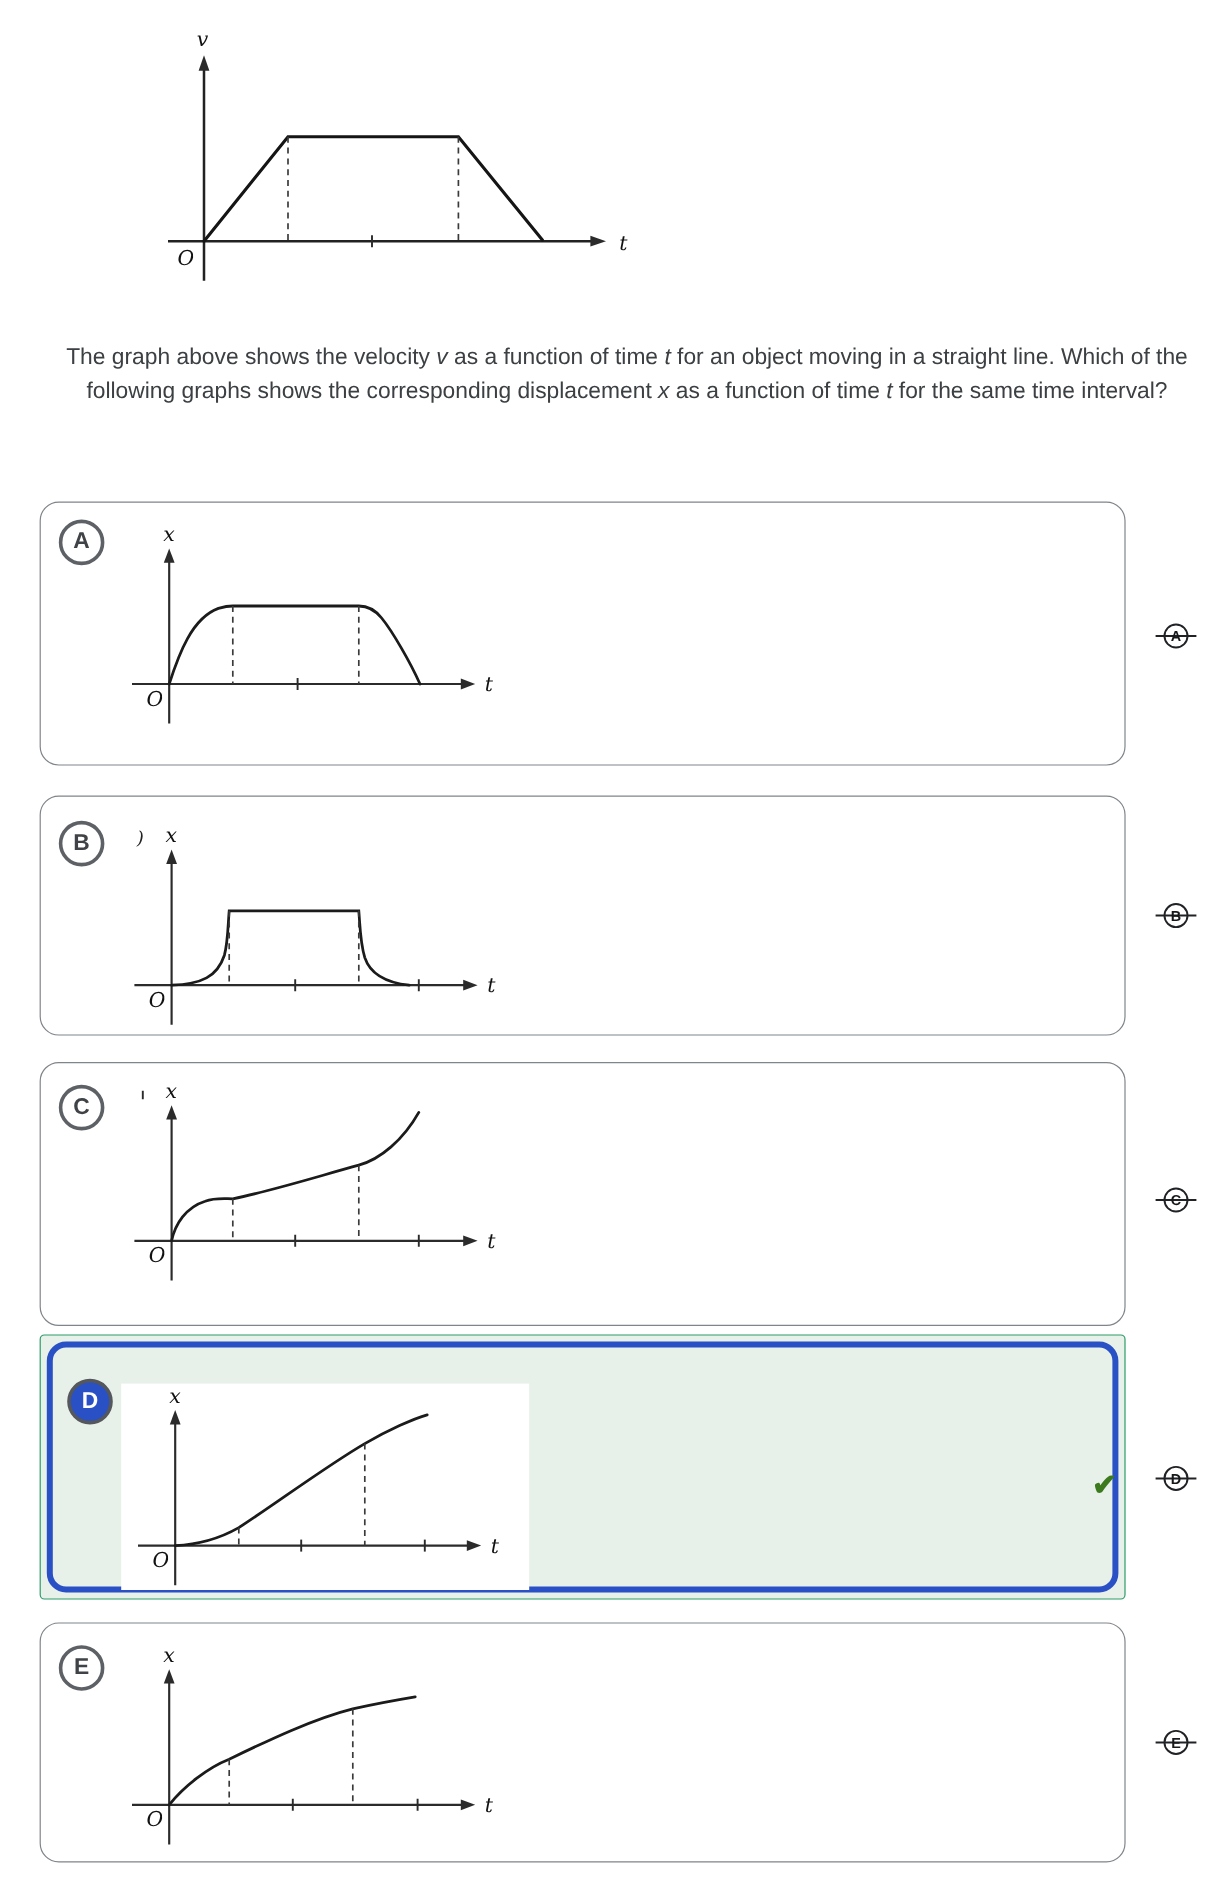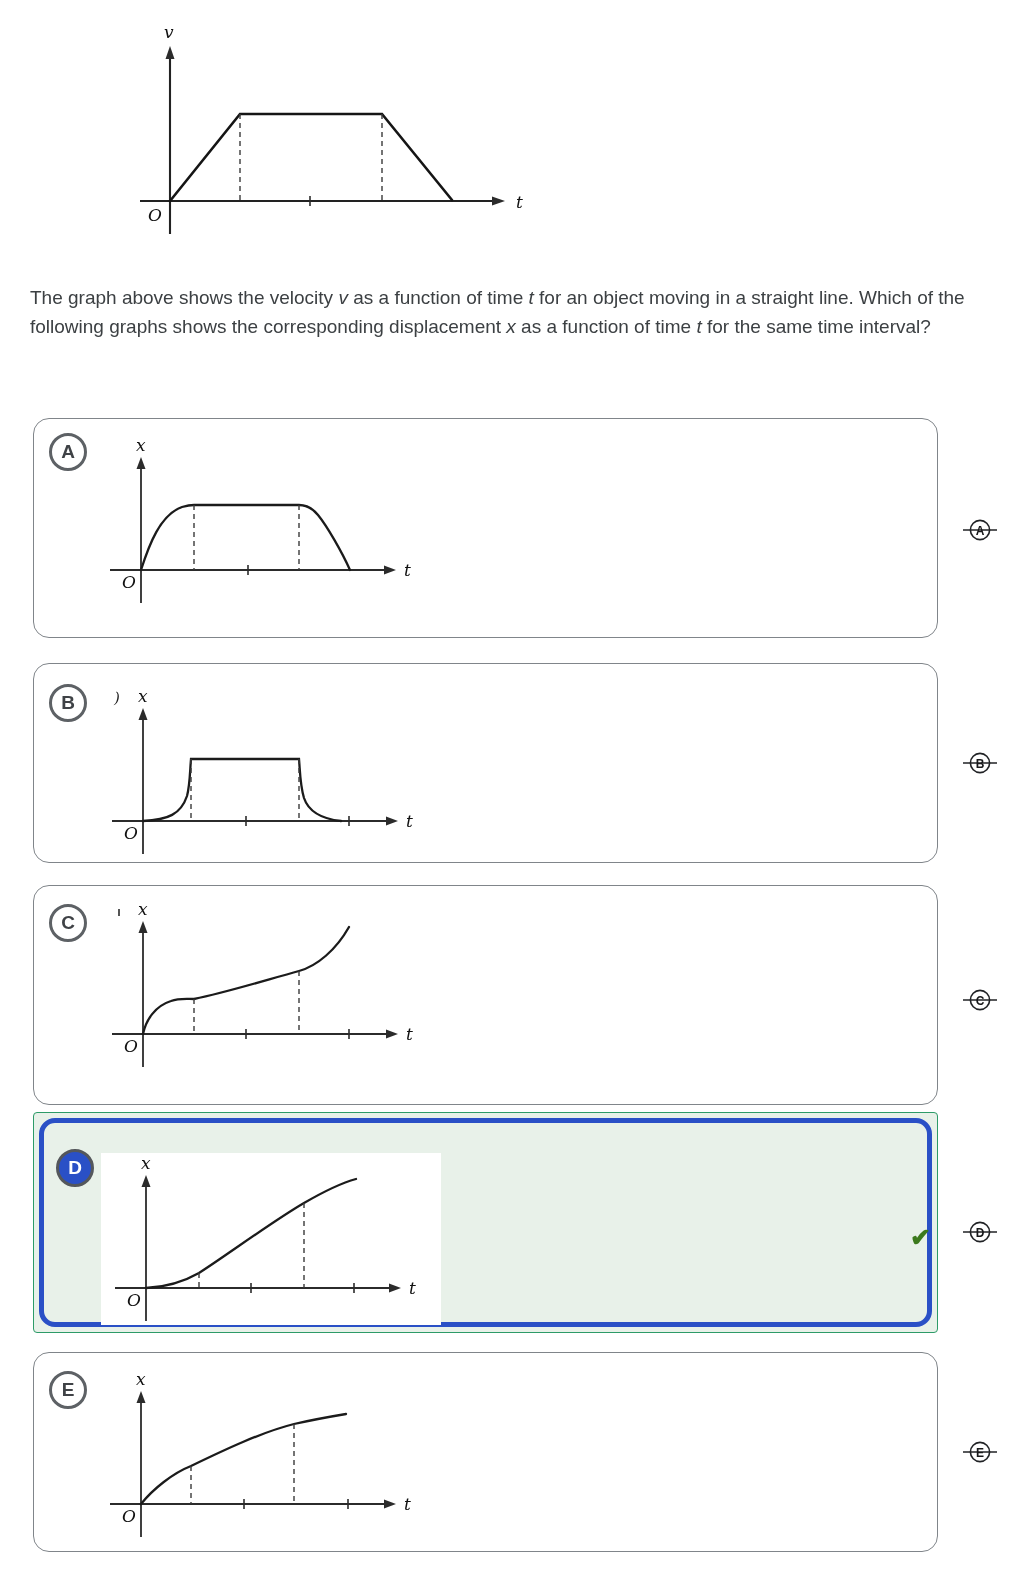--- a/index.html
+++ b/index.html
@@ -1,21 +1,21 @@
 <!DOCTYPE html>
 <html><head>
 <meta charset="utf-8">
 <style>
   html,body{margin:0;padding:0;background:#ffffff;}
   #page{position:relative;width:1016px;height:1580px;background:#fff;
         font-family:"Liberation Sans",sans-serif;overflow:hidden;}
 
   
   .question{position:absolute;left:30px;top:283px;width:985px;
-            font-size:19px;line-height:1.55;color:#3c4043;}
+            font-size:19px;line-height:1.55;color:#3c4043;text-align:center;}
   .question em{font-style:italic;}
 
   
   .opt-box{position:absolute;left:33px;width:905px;background:#fff;
            border:1px solid #80858a;border-radius:16px;box-sizing:border-box;}
   .selected-wrap{position:absolute;left:33px;width:905px;height:221px;
                  background:#e8f1e9;border:1px solid #2d9b68;border-radius:4px;
                  box-sizing:border-box;}
   .selected-box{position:absolute;left:5px;top:5px;right:5px;bottom:5px;
                 border:5px solid #2a50c6;border-radius:16px;box-sizing:border-box;}

